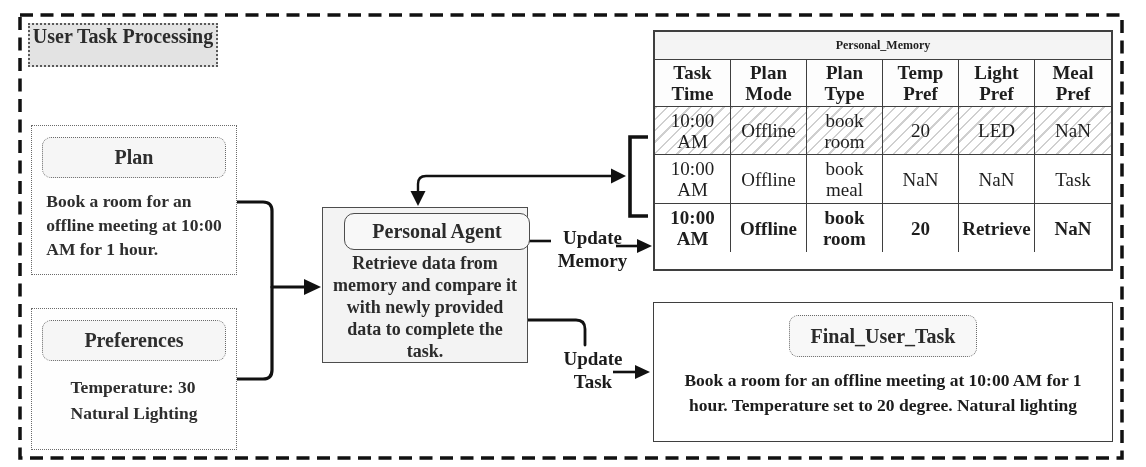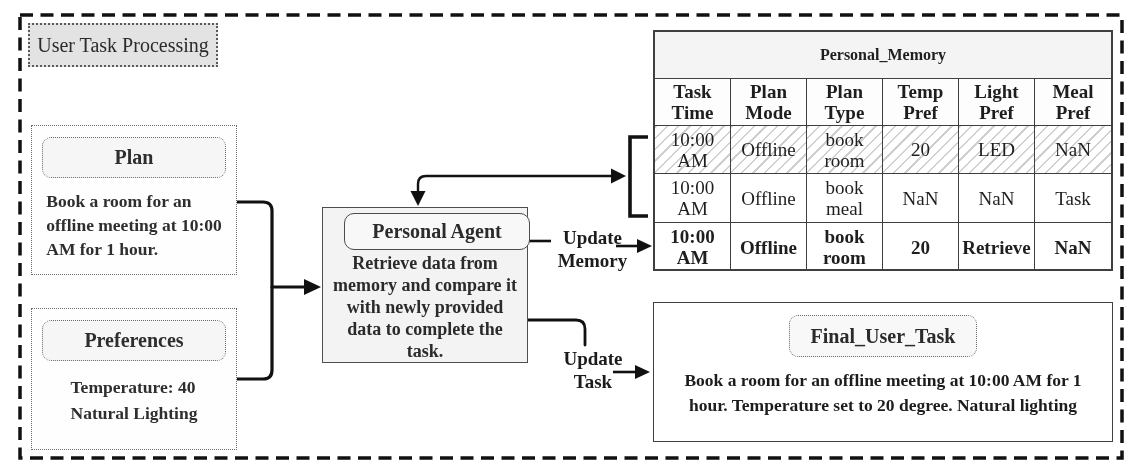--- a/index.html
+++ b/index.html
@@ -7,22 +7,22 @@
     position:relative;width:1146px;height:467px;background:#ffffff;
     font-family:"Liberation Serif","DejaVu Serif",serif;color:#222;overflow:hidden;
   }
   #wires{position:absolute;left:0;top:0;width:1146px;height:467px;}
   .pre{white-space:pre-line;}
 
   
   .frame-label{
     position:absolute;left:28px;top:23px;width:190px;height:44px;
     background:#e3e3e3;border:2px dotted #5a5a5a;box-sizing:border-box;
-    display:flex;align-items:center;justify-content:center;
-    font-weight:normal;font-size:20px;color:#2b2b2b;
+    display:flex;align-items:flex-start;justify-content:center;
+    font-weight:bold;font-size:20px;color:#2b2b2b;
   }
 
   
   .dotted-box{
     position:absolute;width:206px;background:#fefefe;border:1.5px dotted #6a6a6a;
     box-sizing:border-box;display:flex;flex-direction:column;align-items:center;
   }
   .dotted-box .inner-title{
     margin-top:11px;width:184px;height:41px;border:1.5px dotted #6a6a6a;border-radius:9px;
     background:#f6f6f6;box-sizing:border-box;display:flex;align-items:center;justify-content:center;
@@ -59,23 +59,23 @@
   }
   #update-memory-label{left:545px;top:226px;width:95px;}
   #update-task-label{left:549px;top:347px;width:88px;}
 
   
   #memory-table{
     position:absolute;left:653px;top:30px;width:460px;height:241px;
     border:2px solid #3f3f3f;box-sizing:border-box;background:#ffffff;
   }
   #memory-table .tbl-title{
-    height:47px;border-bottom:1.5px solid #3f3f3f;background:#f4f4f4;
+    height:28px;border-bottom:1.5px solid #3f3f3f;background:#f4f4f4;
     display:flex;align-items:center;justify-content:center;
-    font-weight:bold;font-size:16px;color:#1e1e1e;box-sizing:border-box;
+    font-weight:bold;font-size:12px;color:#1e1e1e;box-sizing:border-box;
   }
   #memory-grid{
     display:grid;grid-template-columns:repeat(6,1fr);
     grid-template-rows:47px 48px 49px 48px;
   }
   .cell{
     border-right:1.5px solid #3f3f3f;border-bottom:1.5px solid #3f3f3f;
     box-sizing:border-box;display:flex;align-items:center;justify-content:center;
     text-align:center;font-size:19px;line-height:21px;color:#1e1e1e;white-space:pre-line;
   }
@@ -146,21 +146,21 @@
     </div>
     <div class="box-body pre">Book a room for an
 offline meeting at 10:00
 AM for 1 hour.</div>
   </div>
 
   <div id="pref-box" class="dotted-box">
     <div class="inner-title">
       <span>Preferences</span>
     </div>
-    <div class="box-body pre">Temperature: 40
+    <div class="box-body pre">Temperature: 30
 Natural Lighting</div>
   </div>
 
   <div id="agent-box">
     <div class="inner-title">
       <span>Personal Agent</span>
     </div>
     <div class="box-body pre">Retrieve data from
 memory and compare it
 with newly provided

